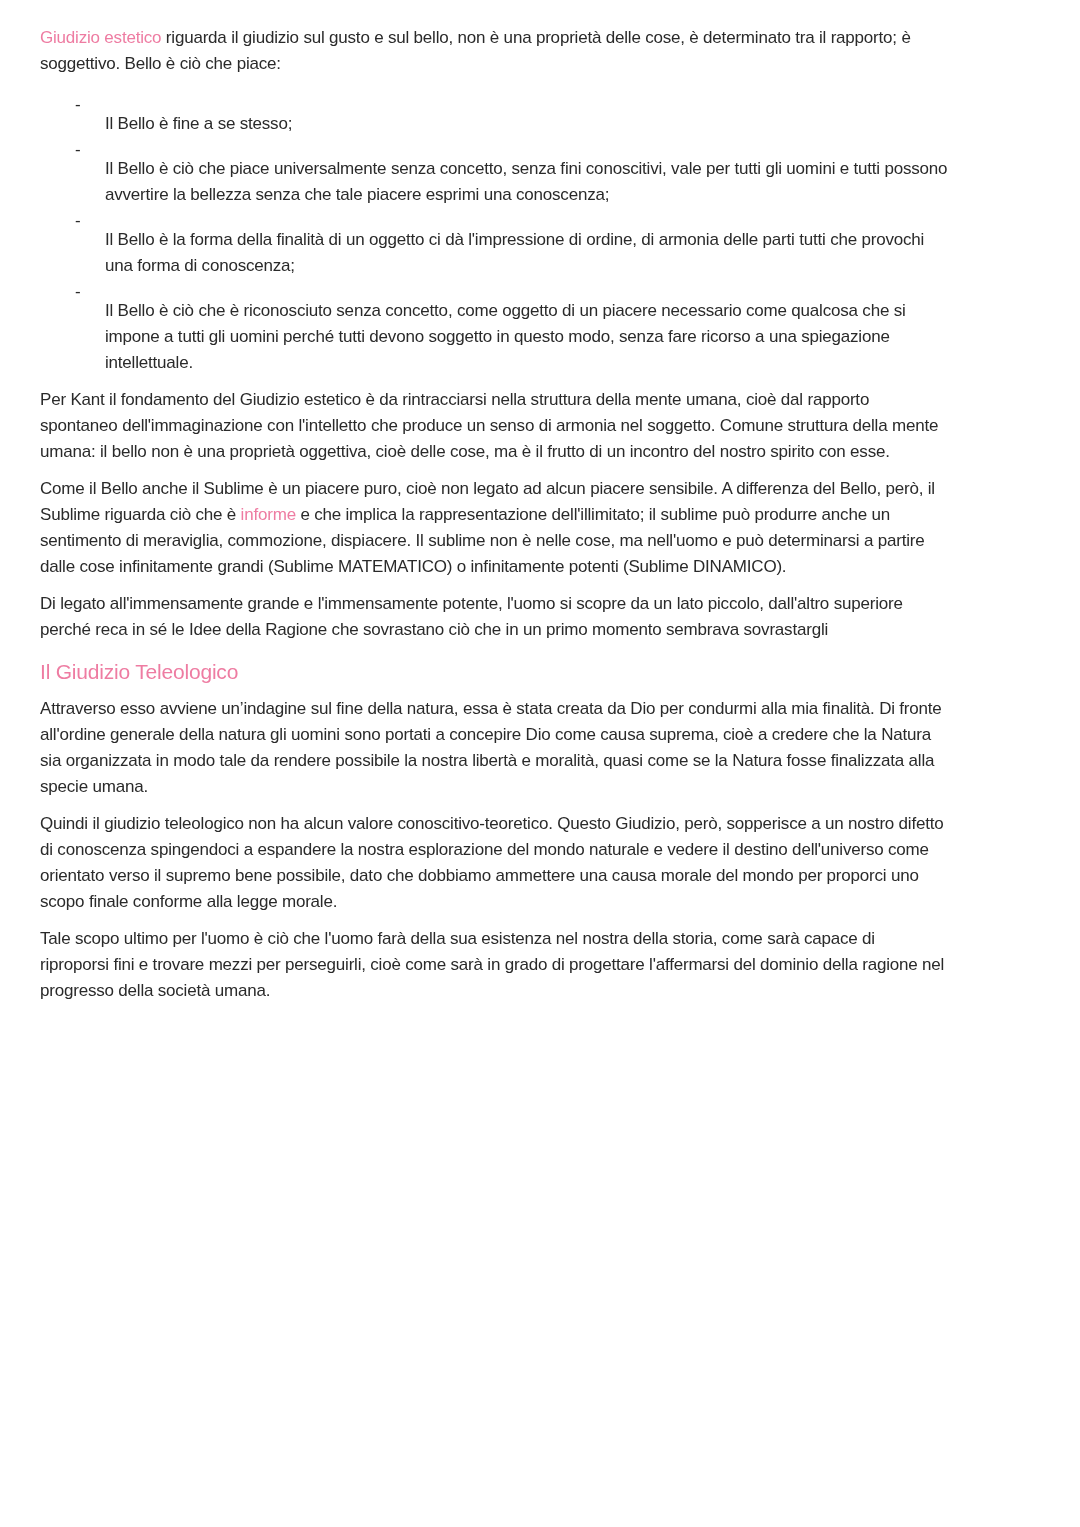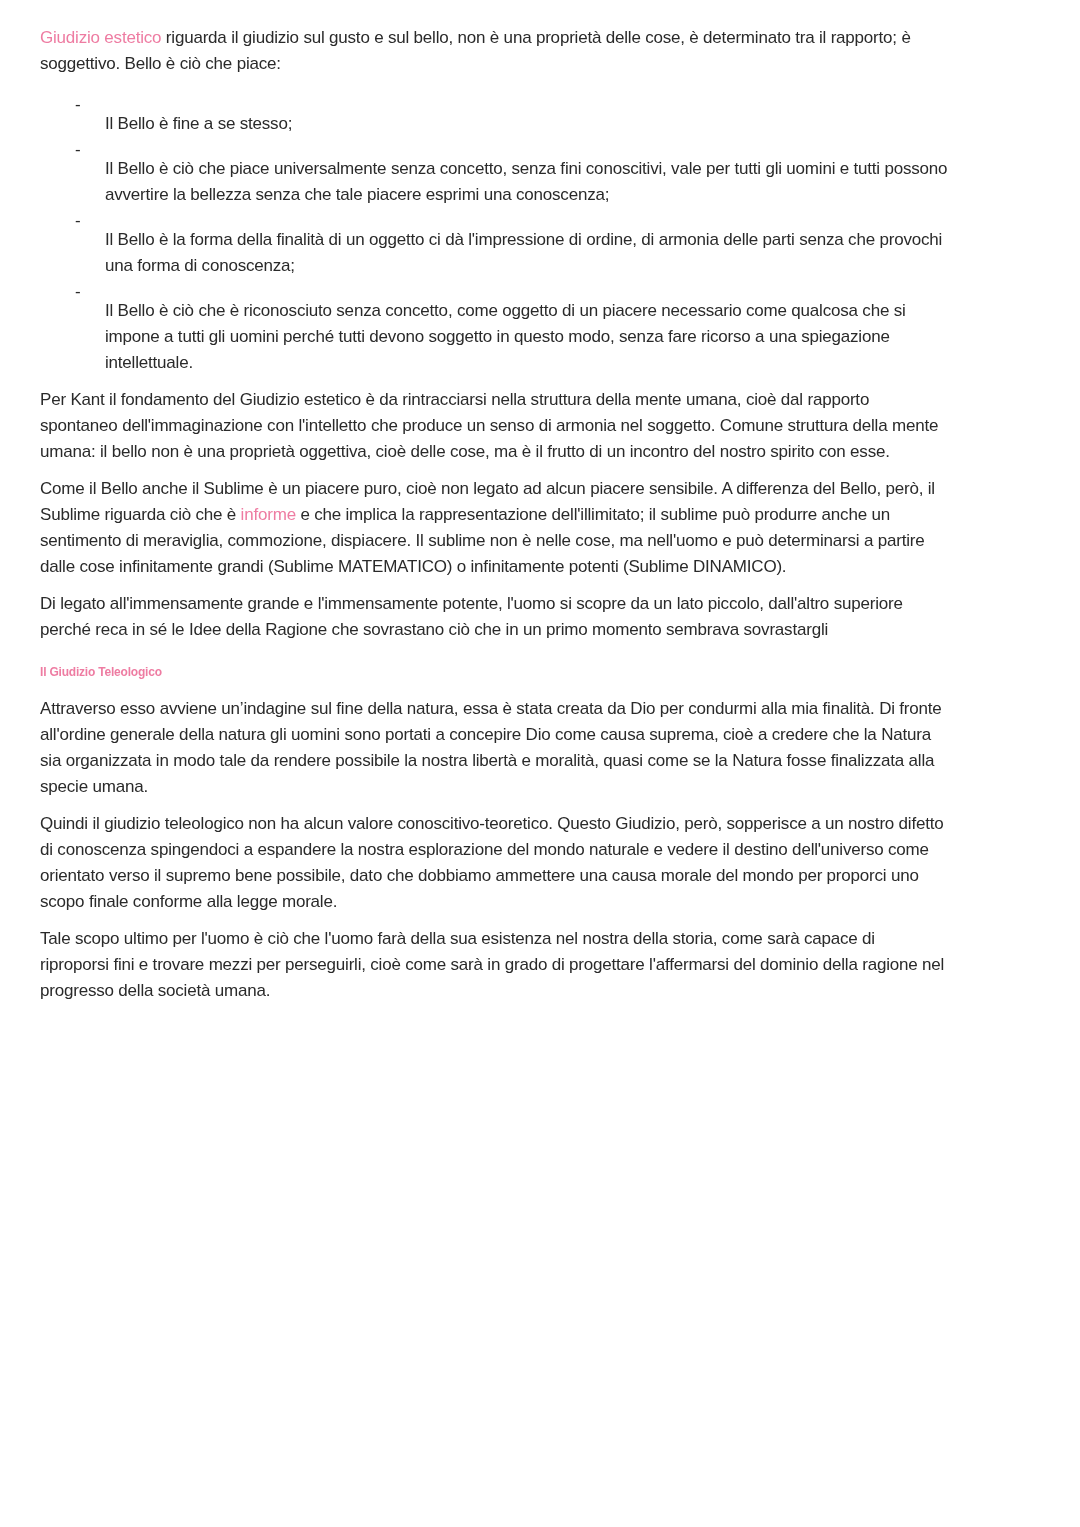--- a/index.html
+++ b/index.html
@@ -38,23 +38,23 @@
   }
   ul.dash-list .dash {
     flex: 0 0 30px;
     color: #2a2a2a;
   }
   ul.dash-list .li-text {
     flex: 1 1 auto;
     margin-top: 19px;
   }
   h2.sub-heading {
-    font-size: 12px;
+    font-size: 21px;
     line-height: 26px;
-    font-weight: 700;
+    font-weight: 400;
     color: #ee7ca2;
     margin: 16px 0 11px 0;
   }
 </style>
 </head>
 <body>
 
 <div class="page">
   <div class="doc">
 
@@ -64,21 +64,21 @@
       <li>
         <span class="dash">-</span>
         <span class="li-text">Il Bello è fine a se stesso;</span>
       </li>
       <li>
         <span class="dash">-</span>
         <span class="li-text">Il Bello è ciò che piace universalmente senza concetto, senza fini conoscitivi, vale per tutti gli uomini e tutti possono avvertire la bellezza senza che tale piacere esprimi una conoscenza;</span>
       </li>
       <li>
         <span class="dash">-</span>
-        <span class="li-text">Il Bello è la forma della finalità di un oggetto ci dà l'impressione di ordine, di armonia delle parti senza che provochi una forma di conoscenza;</span>
+        <span class="li-text">Il Bello è la forma della finalità di un oggetto ci dà l'impressione di ordine, di armonia delle parti tutti che provochi una forma di conoscenza;</span>
       </li>
       <li>
         <span class="dash">-</span>
         <span class="li-text">Il Bello è ciò che è riconosciuto senza concetto, come oggetto di un piacere necessario come qualcosa che si impone a tutti gli uomini perché tutti devono soggetto in questo modo, senza fare ricorso a una spiegazione intellettuale.</span>
       </li>
     </ul>
 
     <p class="para">Per Kant il fondamento del Giudizio estetico è da rintracciarsi nella struttura della mente umana, cioè dal rapporto spontaneo dell'immaginazione con l'intelletto che produce un senso di armonia nel soggetto. Comune struttura della mente umana: il bello non è una proprietà oggettiva, cioè delle cose, ma è il frutto di un incontro del nostro spirito con esse.</p>
 
     <p class="para"><span>Come il Bello anche il Sublime è un piacere puro, cioè non legato ad alcun piacere sensibile. A differenza del Bello, però, il Sublime riguarda ciò che è </span><span class="accent">informe</span><span> e che implica la rappresentazione dell'illimitato; il sublime può produrre anche un sentimento di meraviglia, commozione, dispiacere. Il sublime non è nelle cose, ma nell'uomo e può determinarsi a partire dalle cose infinitamente grandi (Sublime MATEMATICO) o infinitamente potenti (Sublime DINAMICO).</span></p>

